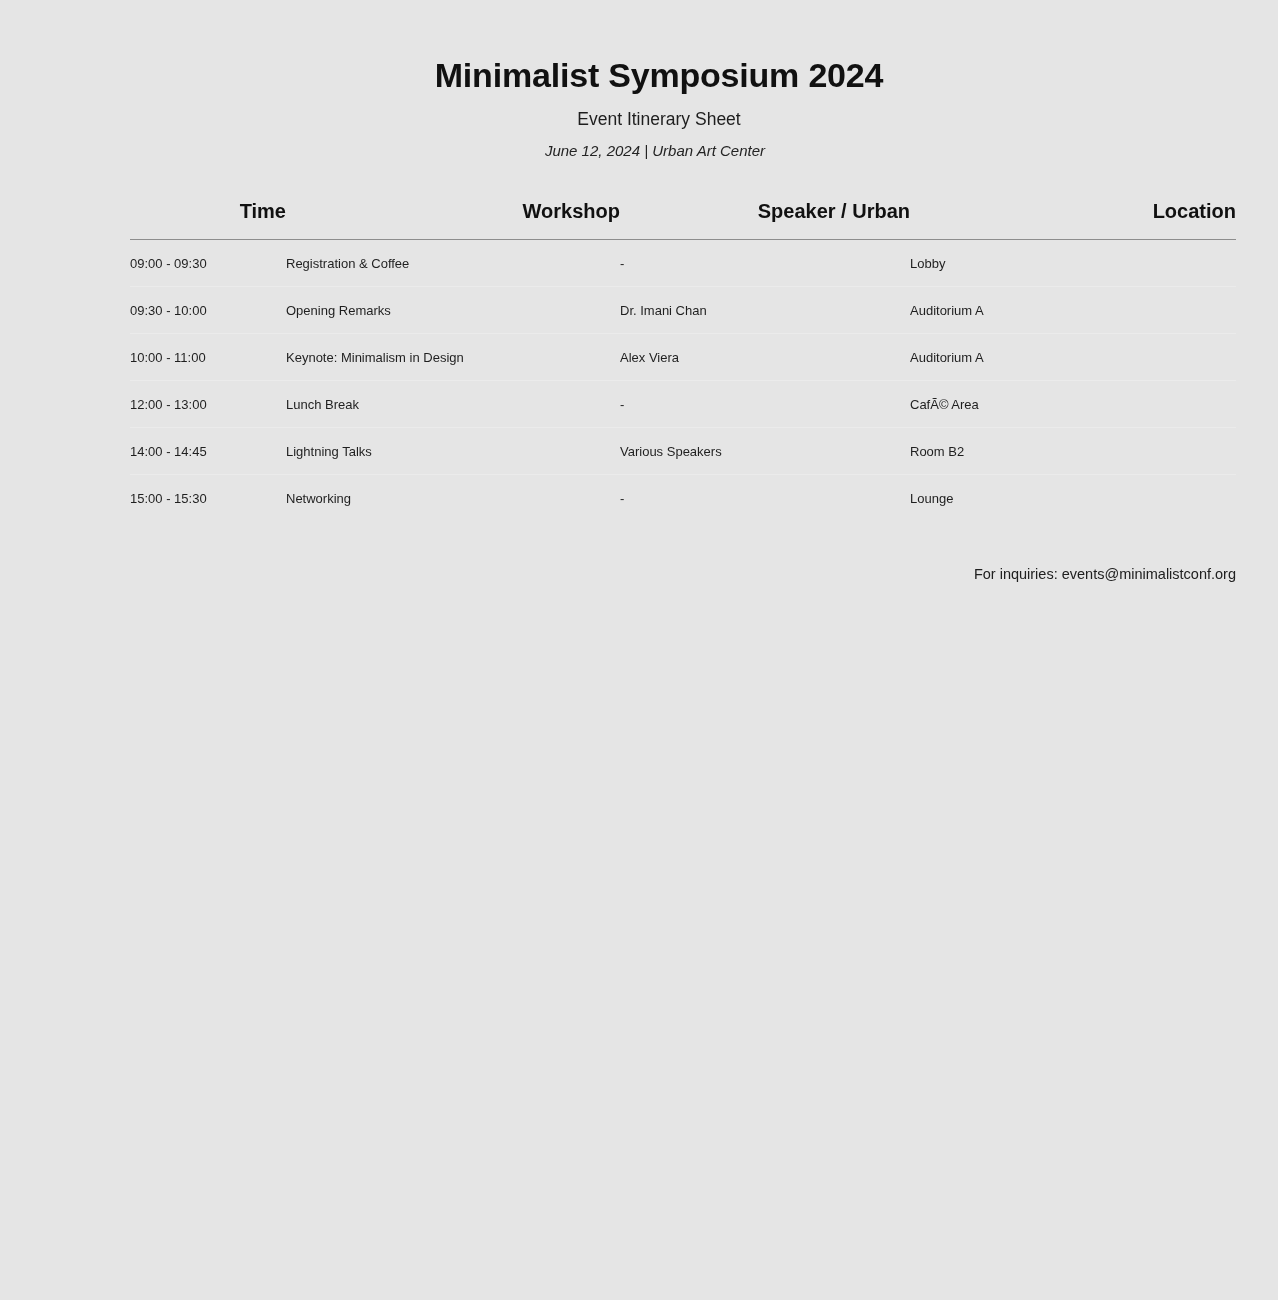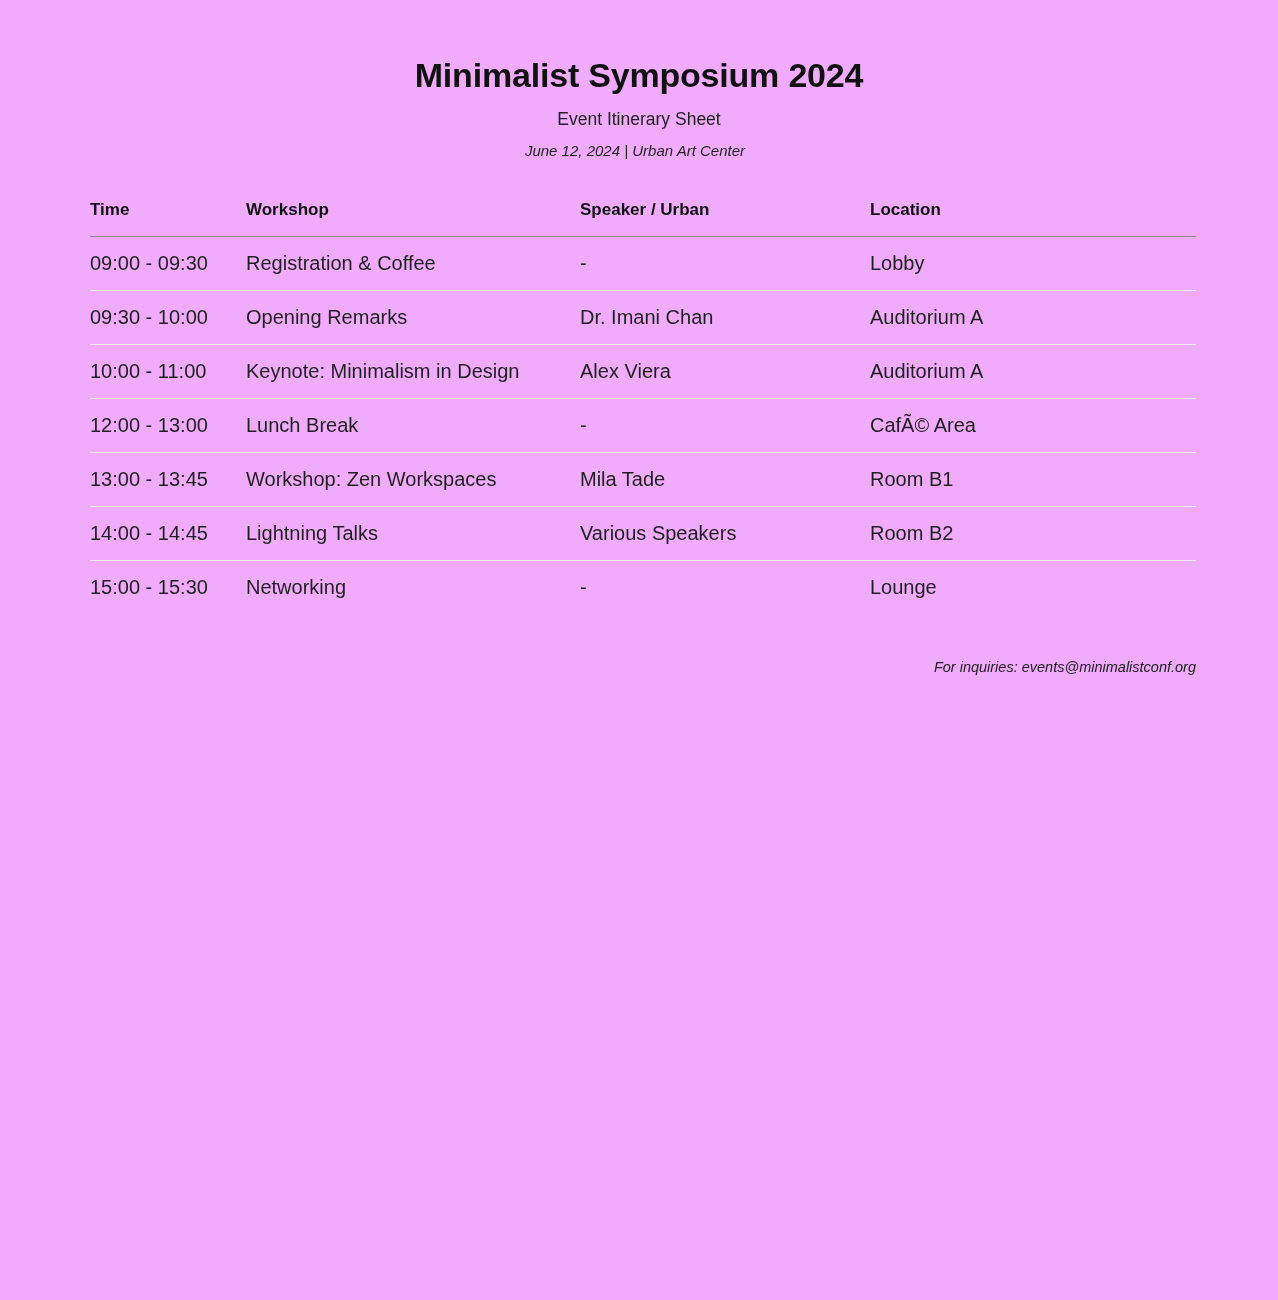--- a/index.html
+++ b/index.html
@@ -15,21 +15,22 @@
     color: #1a1a1a;
     -webkit-font-smoothing: antialiased;
     overflow: hidden;
   }
 
   .page {
     width: 1278px;
     height: 1300px;
     box-sizing: border-box;
     position: relative;
-    background: #f0abfc;
+    background: #e5e5e5;
+    padding-left: 40px;
   }
 
   
   .doc-header {
     padding-top: 56px;
     text-align: center;
   }
   .doc-title {
     font-size: 34px;
     font-weight: bold;
@@ -56,32 +57,32 @@
   
   .table-wrap {
     margin: 40px 82px 0 90px;
   }
   table.itinerary {
     width: 1106px;
     border-collapse: collapse;
     table-layout: fixed;
   }
   table.itinerary th {
-    text-align: left;
-    font-size: 17px;
+    text-align: right;
+    font-size: 20px;
     font-weight: bold;
     color: #111111;
     padding: 0 0 16px 0;
     border-bottom: 1.4px solid #8d8d8d;
     vertical-align: bottom;
     white-space: nowrap;
   }
   table.itinerary td {
     text-align: left;
-    font-size: 20px;
+    font-size: 13px;
     font-weight: normal;
     color: #1f1f1f;
     padding: 15px 0 15px 0;
     border-bottom: 1px solid #ebebeb;
     vertical-align: middle;
     height: 16px;
     white-space: nowrap;
     overflow: hidden;
     text-overflow: ellipsis;
   }
@@ -94,21 +95,20 @@
   col.c-session  { width: 334px; }
   col.c-speaker  { width: 290px; }
   col.c-location { width: 326px; }
 
   
   .doc-footer {
     margin: 44px 67px 0 90px;
     width: 1106px;
     text-align: right;
     font-size: 14.5px;
-    font-style: italic;
     color: #202020;
     line-height: 1.3;
   }
 </style>
 </head>
 <body>
 
 <div class="page">
 
   <div class="doc-header">
@@ -153,26 +153,20 @@
             <td>Alex Viera</td>
             <td>Auditorium A</td>
           </tr>
           <tr>
             <td>12:00 - 13:00</td>
             <td>Lunch Break</td>
             <td>-</td>
             <td>CafÃ© Area</td>
           </tr>
           <tr>
-            <td>13:00 - 13:45</td>
-            <td>Workshop: Zen Workspaces</td>
-            <td>Mila Tade</td>
-            <td>Room B1</td>
-          </tr>
-          <tr>
             <td>14:00 - 14:45</td>
             <td>Lightning Talks</td>
             <td>Various Speakers</td>
             <td>Room B2</td>
           </tr>
           <tr>
             <td>15:00 - 15:30</td>
             <td>Networking</td>
             <td>-</td>
             <td>Lounge</td>

